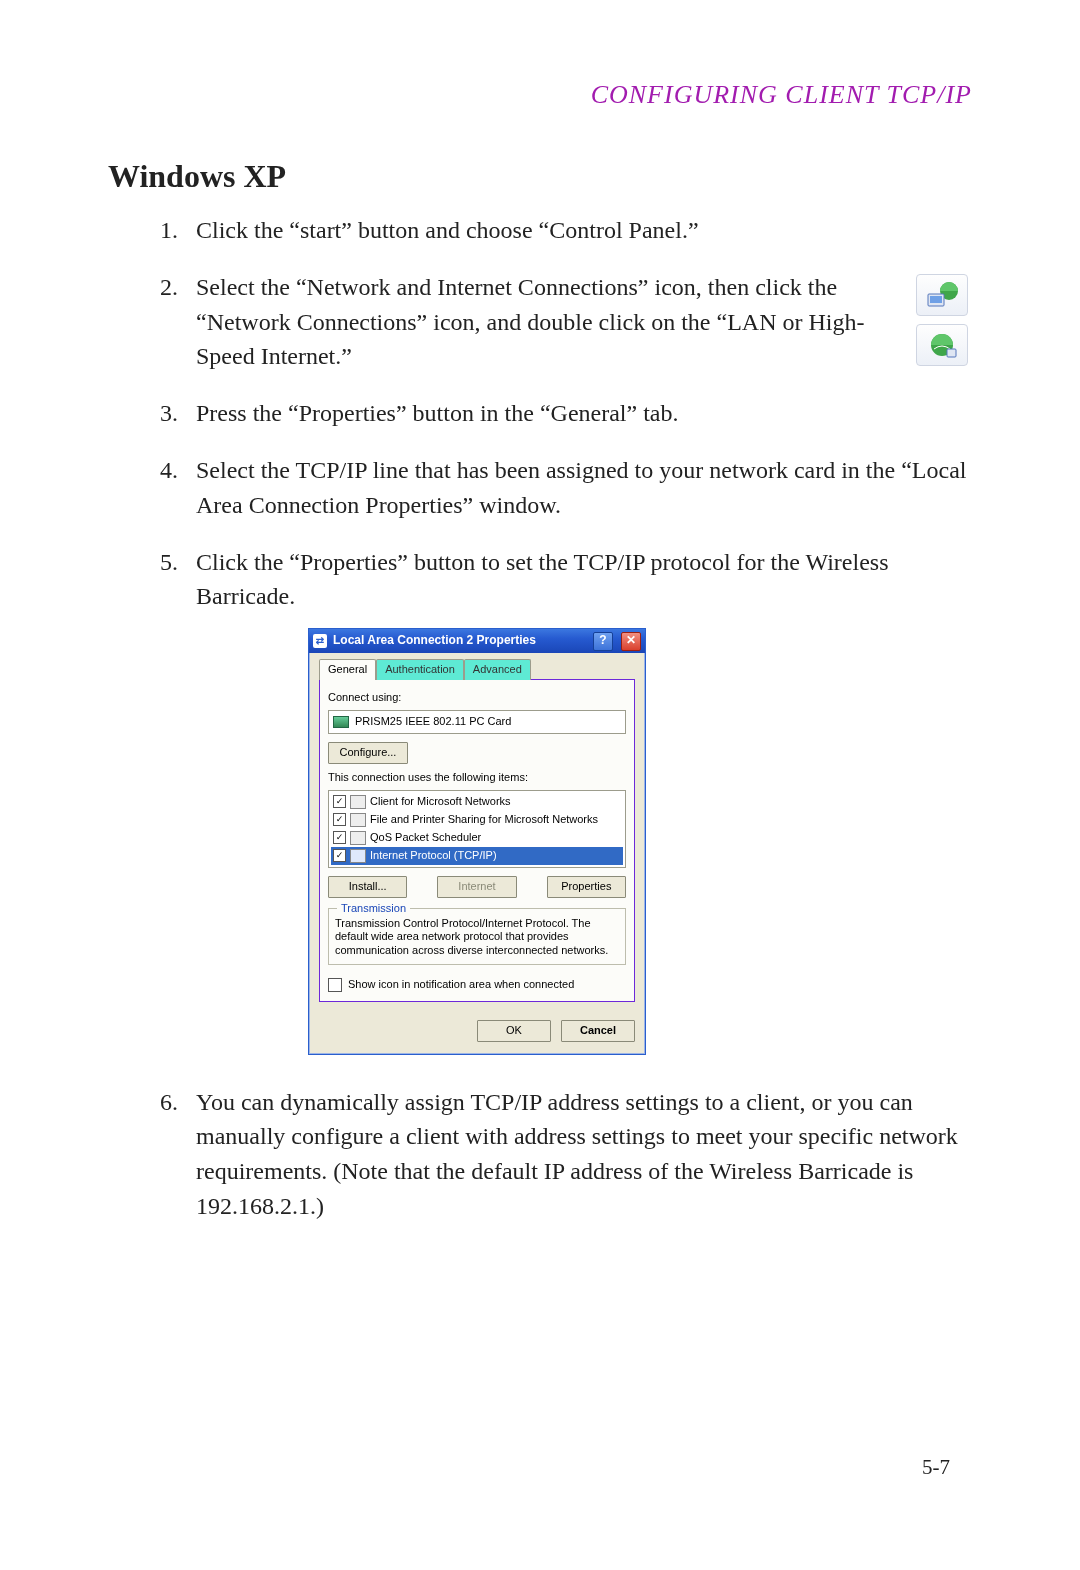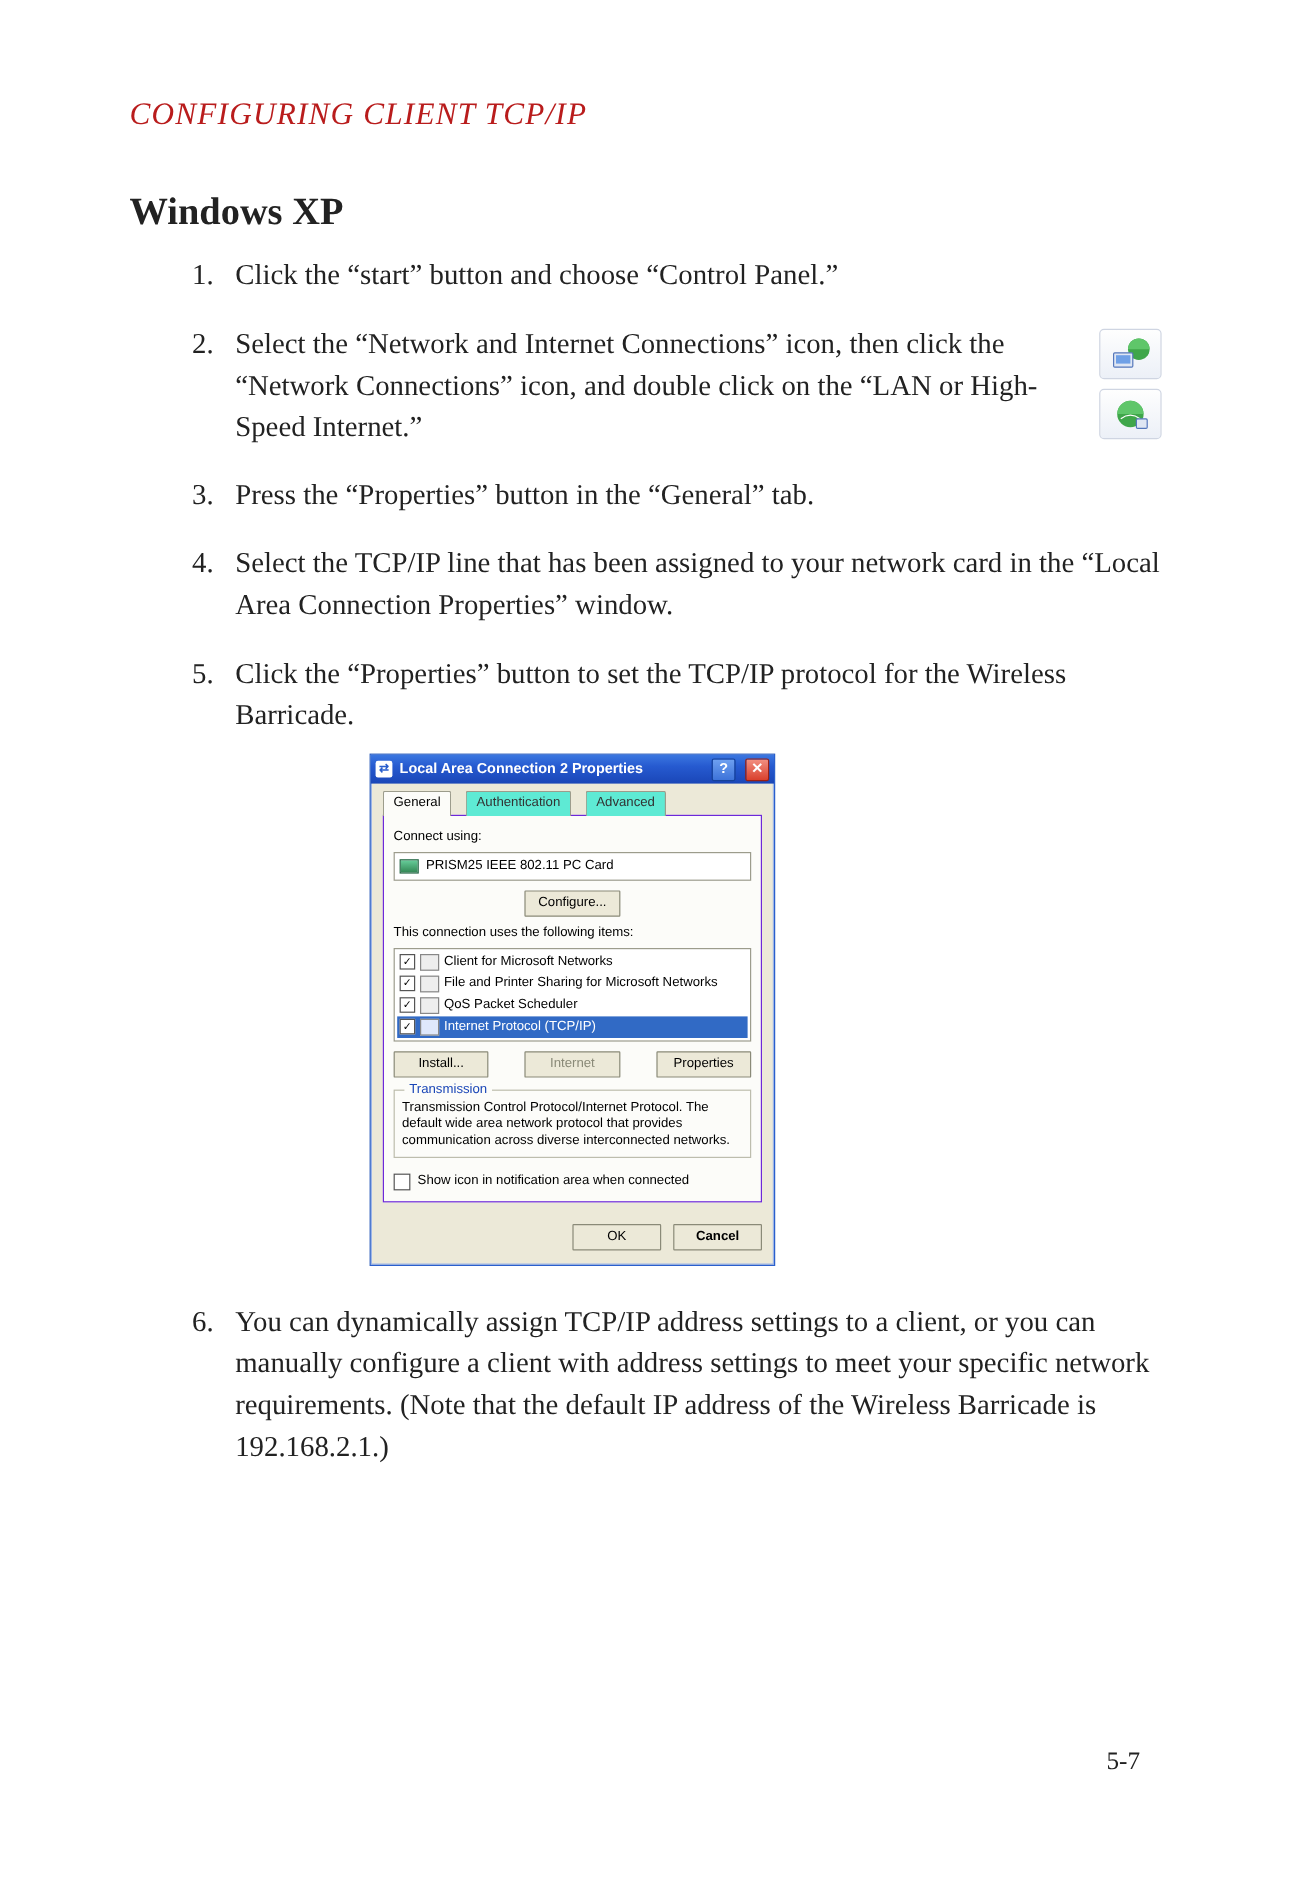--- a/index.html
+++ b/index.html
@@ -1,45 +1,45 @@
 <!DOCTYPE html>
 <html><head>
 <meta charset="utf-8">
 <style>
   html,body{margin:0;padding:0;background:#fff;}
   body{width:1080px;height:1570px;font-family:Garamond,"Times New Roman",serif;color:#222;position:relative;}
   .page{padding:80px 108px 0 108px;}
-  .running-head{font-variant:small-caps;font-style:italic;font-size:26px;letter-spacing:1px;color:#b91c1c;margin-bottom:48px;}
+  .running-head{text-align:right;font-variant:small-caps;font-style:italic;font-size:26px;letter-spacing:1px;color:#a21caf;margin-bottom:48px;}
   .section-title{font-weight:bold;font-size:32px;margin:0 0 18px 0;}
   ol.steps{margin:0;padding:0;list-style:none;}
   ol.steps>li{display:flex;font-size:24px;line-height:1.45;margin:0 0 22px 0;}
   ol.steps>li .num{width:70px;flex:0 0 70px;text-align:right;padding-right:18px;}
   ol.steps>li .txt{flex:1;}
   .step-row{display:flex;align-items:flex-start;gap:18px;}
   .side-icons{flex:0 0 60px;display:flex;flex-direction:column;gap:8px;align-items:center;margin-top:4px;}
   .side-icons .ic{width:50px;height:40px;border:1px solid #cfd5e2;border-radius:4px;background:linear-gradient(#fefefe,#ecf0f7);display:flex;align-items:center;justify-content:center;}
   .side-icons svg{display:block;}
   
   .dlg{width:336px;margin:14px 0 0 112px;border:1px solid #2a5fcd;font-family:Tahoma,Arial,sans-serif;font-size:11px;color:#000;background:#ece9d8;box-shadow:0 0 0 1px #9db5e6 inset;}
   .dlg-titlebar{height:24px;background:linear-gradient(180deg,#3b77e0 0%,#265ad0 40%,#1a46b7 100%);color:#fff;display:flex;align-items:center;padding:0 4px;gap:6px;font-weight:bold;font-size:12px;}
   .dlg-titlebar .tic{width:14px;height:14px;background:#fff;border-radius:2px;display:flex;align-items:center;justify-content:center;color:#2a5fcd;font-size:10px;font-weight:bold;}
   .dlg-titlebar .spacer{flex:1;}
   .dlg-titlebar .tbtn{width:18px;height:17px;display:flex;align-items:center;justify-content:center;font-weight:bold;font-size:12px;}
   .tb-help{background:linear-gradient(#6ea0f0,#3d73d9);border:1px solid #164198;border-radius:2px;color:#fff;}
   .tb-close{background:linear-gradient(#f28f80,#d9402d);border:1px solid #9b1f11;border-radius:2px;color:#fff;margin-left:2px;}
   .dlg-body{padding:6px 10px 10px 10px;}
-  .tabs{display:flex;gap:12px;margin-bottom:-1px;}
+  .tabs{display:flex;gap:0;margin-bottom:-1px;}
   .tab{border:1px solid #9c9c8c;border-bottom:none;background:#ece9d8;padding:2px 8px;border-radius:2px 2px 0 0;position:relative;z-index:1;}
   .tab.inactive{background:#5eead4;color:#333;z-index:0;}
   .tab.active{background:#fcfcf9;}
   .tab-pane{border:1px solid #6d28d9;background:#fcfcf9;padding:8px;}
   .lbl{margin:2px 0 4px 0;}
   .fld{border:1px solid #9c9c8c;background:#fff;padding:3px 4px;display:flex;align-items:center;gap:6px;}
   .nic-icon{width:14px;height:10px;background:linear-gradient(#6c9,#385);border:1px solid #264;}
-  .row-right{display:flex;justify-content:center;margin-top:8px;}
+  .row-right{display:flex;justify-content:flex-start;margin-top:8px;}
   .btn{border:1px solid #8a8a78;background:#ece9d8;padding:2px 0;width:78px;text-align:center;border-radius:1px;}
   .btn.disabled{color:#8a8a78;}
   .listbox{border:1px solid #9c9c8c;background:#fff;padding:2px;margin-top:2px;}
   .li{display:flex;align-items:center;gap:4px;padding:1px 2px;}
   .cb{width:11px;height:11px;border:1px solid #555;background:#fff;display:flex;align-items:center;justify-content:center;font-size:9px;line-height:1;color:#000;}
   .svc-icon{width:14px;height:12px;background:#eee;border:1px solid #888;}
   .li.sel{background:#316ac5;color:#fff;}
   .li.sel .svc-icon{background:#dfe8fb;}
   .btn-row{display:flex;gap:30px;margin-top:8px;}
   .groupbox{border:1px solid #bdbdad;margin-top:10px;padding:8px 6px 6px 6px;position:relative;}

